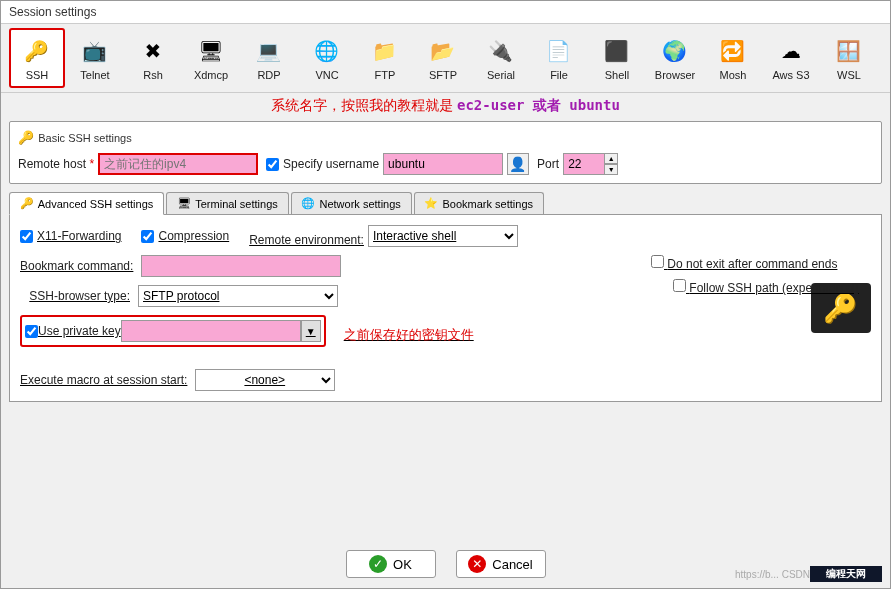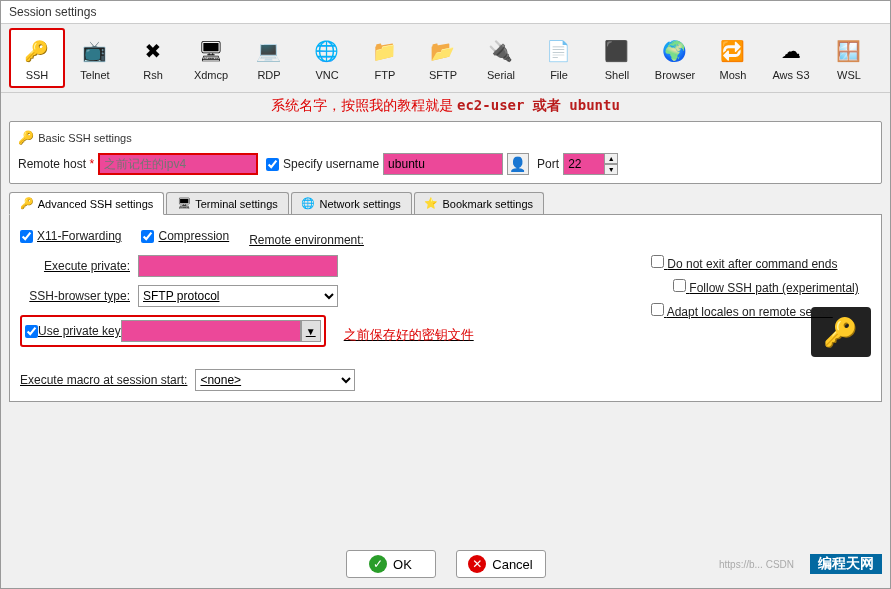--- a/index.html
+++ b/index.html
@@ -68,21 +68,21 @@
     
     .annotation {
       color: #d00;
       font-size: 14px;
       text-align: center;
       padding: 4px 0 2px 0;
       position: relative;
     }
     .annotation .highlight {
       font-weight: bold;
-      color: #b91c1c;
+      color: #a21caf;
     }
     .annotation .mono {
       font-family: monospace;
       font-weight: bold;
     }
     
     .section-group {
       border: 1px solid #999;
       background: #fff;
       margin: 4px 8px;
@@ -106,21 +106,21 @@
       display: flex;
       align-items: center;
       gap: 4px;
     }
     label { font-size: 12px; color: #222; }
     input[type="text"] {
       height: 22px;
       border: 1px solid #999;
       padding: 2px 4px;
       font-size: 12px;
-      background: #ec4899;
+      background: #f9a8d4;
     }
     .remote-host-input {
       width: 160px;
       border: 2px solid #d00 !important;
     }
     .username-input {
       width: 120px;
     }
     .port-input {
       width: 42px;
@@ -274,25 +274,26 @@
       color: #d00;
       font-size: 13px;
       margin-left: 10px;
     }
     .macro-row {
       display: flex;
       align-items: center;
       gap: 8px;
     }
     .macro-select {
-      width: 160px;
-      height: 22px;
-      border: 1px solid #999;
-      font-size: 12px;
-      background: #fff;
+      width: 140px;
+      height: 22px;
+      border: 1px solid #999;
+      font-size: 12px;
+      background: #fff;
+      padding-left: 44px;
     }
     
     .bottom-bar {
       display: flex;
       justify-content: center;
       gap: 20px;
       padding: 8px 0 10px 0;
       margin-top: auto;
     }
     .btn-ok {
@@ -494,28 +495,34 @@
               <div class="field-group">
                 <input type="checkbox" checked="" style="">
                 <label>X11-Forwarding</label>
               </div>
               <div class="field-group">
                 <input type="checkbox" checked="" style="">
                 <label>Compression</label>
               </div>
               <div class="field-group">
                 <label class="env-label">Remote environment:</label>
+                <select class="adv-select-sm">
+                  <option>Interactive shell</option>
+                  <option>Bash</option>
+                  <option>Zsh</option>
+                  <option>Custom command</option>
+                </select>
               </div>
             </div>
 
             <div style="display:flex; gap:20px;">
               <div style="flex:1;">
 
                 <div class="adv-field-row">
-                  <label class="adv-label">Execute private:</label>
+                  <label class="adv-label">Bookmark command:</label>
                   <input type="text" class="adv-input" style="">
                 </div>
 
                 <div class="adv-field-row">
                   <label class="adv-label">SSH-browser type:</label>
                   <select class="adv-select">
                     <option>SFTP protocol</option>
                     <option>SCP protocol</option>
                   </select>
                 </div>
@@ -536,24 +543,20 @@
                 <div class="check-row" style="margin-bottom:8px;">
                   <input type="checkbox" style="">
                   <label>Do not exit after command ends</label>
                 </div>
 
                 <div class="check-row" style="margin-bottom:8px;margin-left:22px;">
                   <input type="checkbox" style="">
                   <label>Follow SSH path (experimental)</label>
                 </div>
 
-                <div class="check-row" style="margin-bottom:8px;">
-                  <input type="checkbox" style="">
-                  <label>Adapt locales on remote server</label>
-                </div>
 
                 <div class="key-icon">🔑</div>
               </div>
             </div>
 
             <div class="macro-row" style="margin-top:6px;">
               <label>Execute macro at session start:</label>
               <select class="macro-select">
                 <option>&lt;none&gt;</option>
               </select>
@@ -567,18 +570,18 @@
       <button class="btn-ok">
         <div class="ok-circle">✓</div>
         <span>OK</span>
       </button>
       <button class="btn-cancel">
         <div class="cancel-circle">✕</div>
         <span>Cancel</span>
       </button>
     </div>
 
-    <div style="position:absolute;bottom:14px;right:8px;font-size:10px;color:#aaa;display:flex;align-items:center;gap:16px;">
+    <div style="position:absolute;bottom:6px;right:8px;font-size:10px;color:#aaa;display:flex;align-items:center;gap:0;">
       <span>https://b... CSDN</span>
-      <span style="background:#0369a1;color:#fff;padding:1px 8px;font-size:14px;font-weight:bold;">编程天网</span>
+      <span style="background:#0f172a;color:#fff;padding:1px 16px;font-size:10px;font-weight:bold;">编程天网</span>
     </div>
   </div>
 </div>
 
 </body></html>

